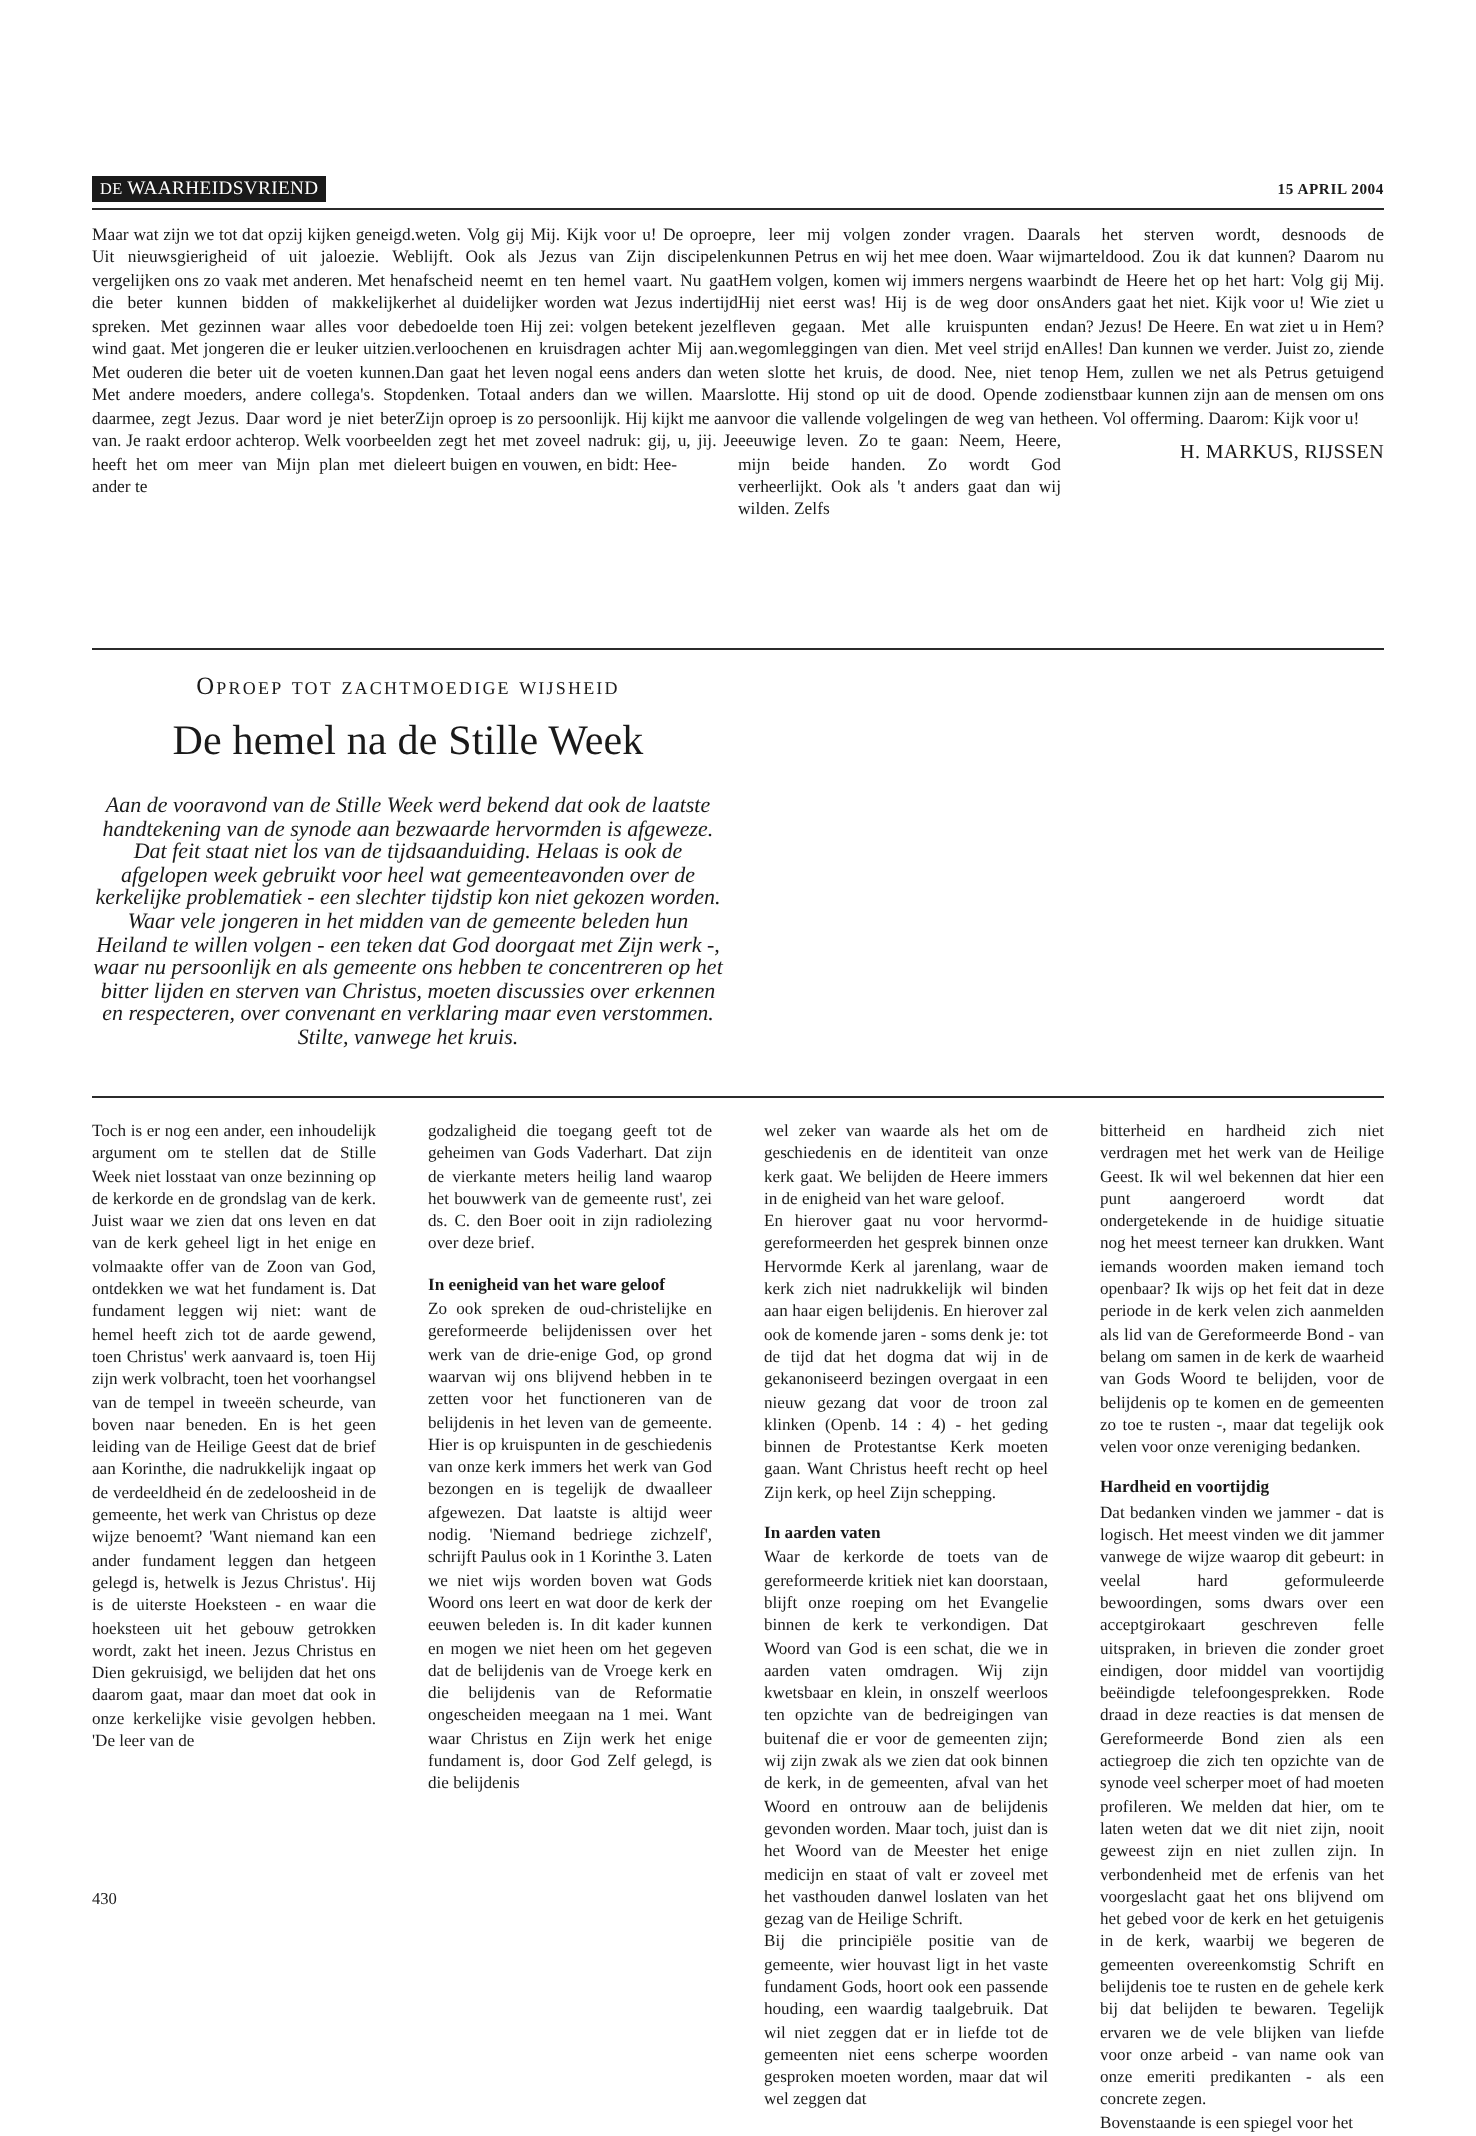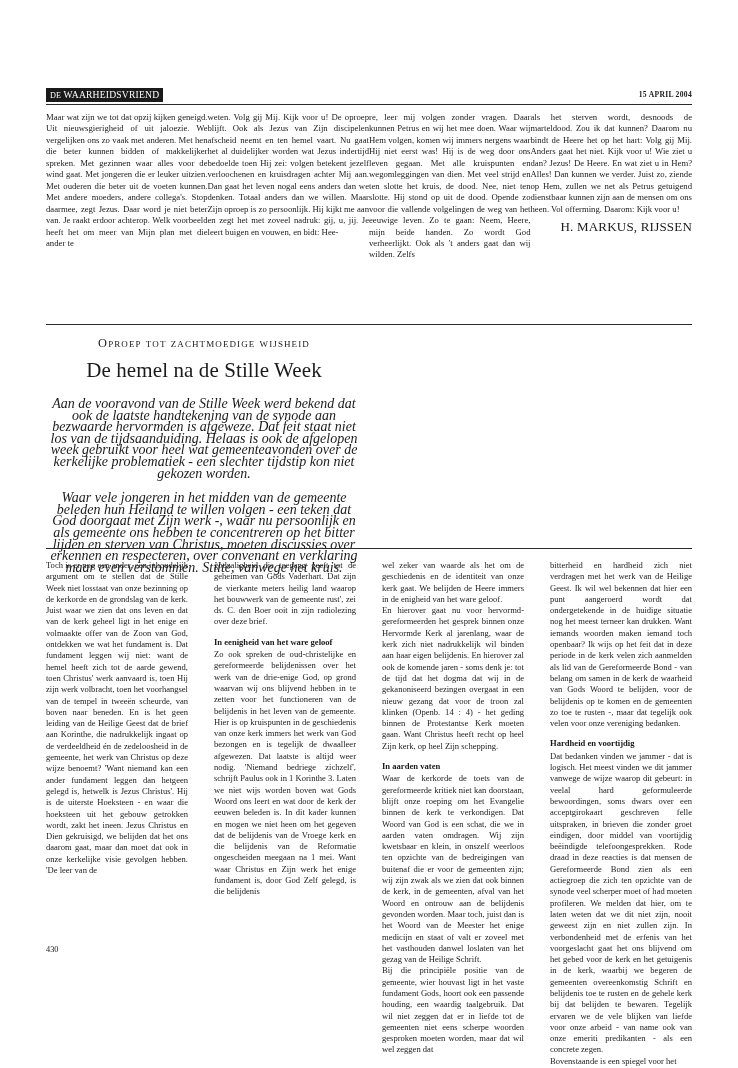--- a/index.html
+++ b/index.html
@@ -75,21 +75,21 @@
     width: 200px;
     font-size: 8.7px;
     line-height: 11.45px;
     text-align: justify;
     hyphens: manual;
   }
   .top-cols .col p { margin: 0; }
   .signature {
     text-align: right;
     font-variant: small-caps;
-    font-size: 13px;
+    font-size: 10px;
     margin-top: 6px !important;
     letter-spacing: 0.2px;
   }
 
   
   .art-head {
     position: absolute;
     top: 336px;
     left: 46px;
     width: 316px;
@@ -106,26 +106,26 @@
     font-weight: normal;
     margin: 0;
     letter-spacing: 0.1px;
   }
   .standfirst {
     position: absolute;
     top: 398px;
     left: 46px;
     width: 316px;
     font-style: italic;
-    font-size: 14px;
+    font-size: 11px;
     line-height: 11.6px;
     text-align: center;
   }
   .standfirst p { margin: 0 0 0 0; }
-  .standfirst p + p { margin-top: 13px; }
+  .standfirst p + p { margin-top: 0; }
 
   
   .body-cols {
     position: absolute;
     top: 560px;
     left: 46px;
     width: 646px;
     display: flex;
     gap: 26px;
   }

